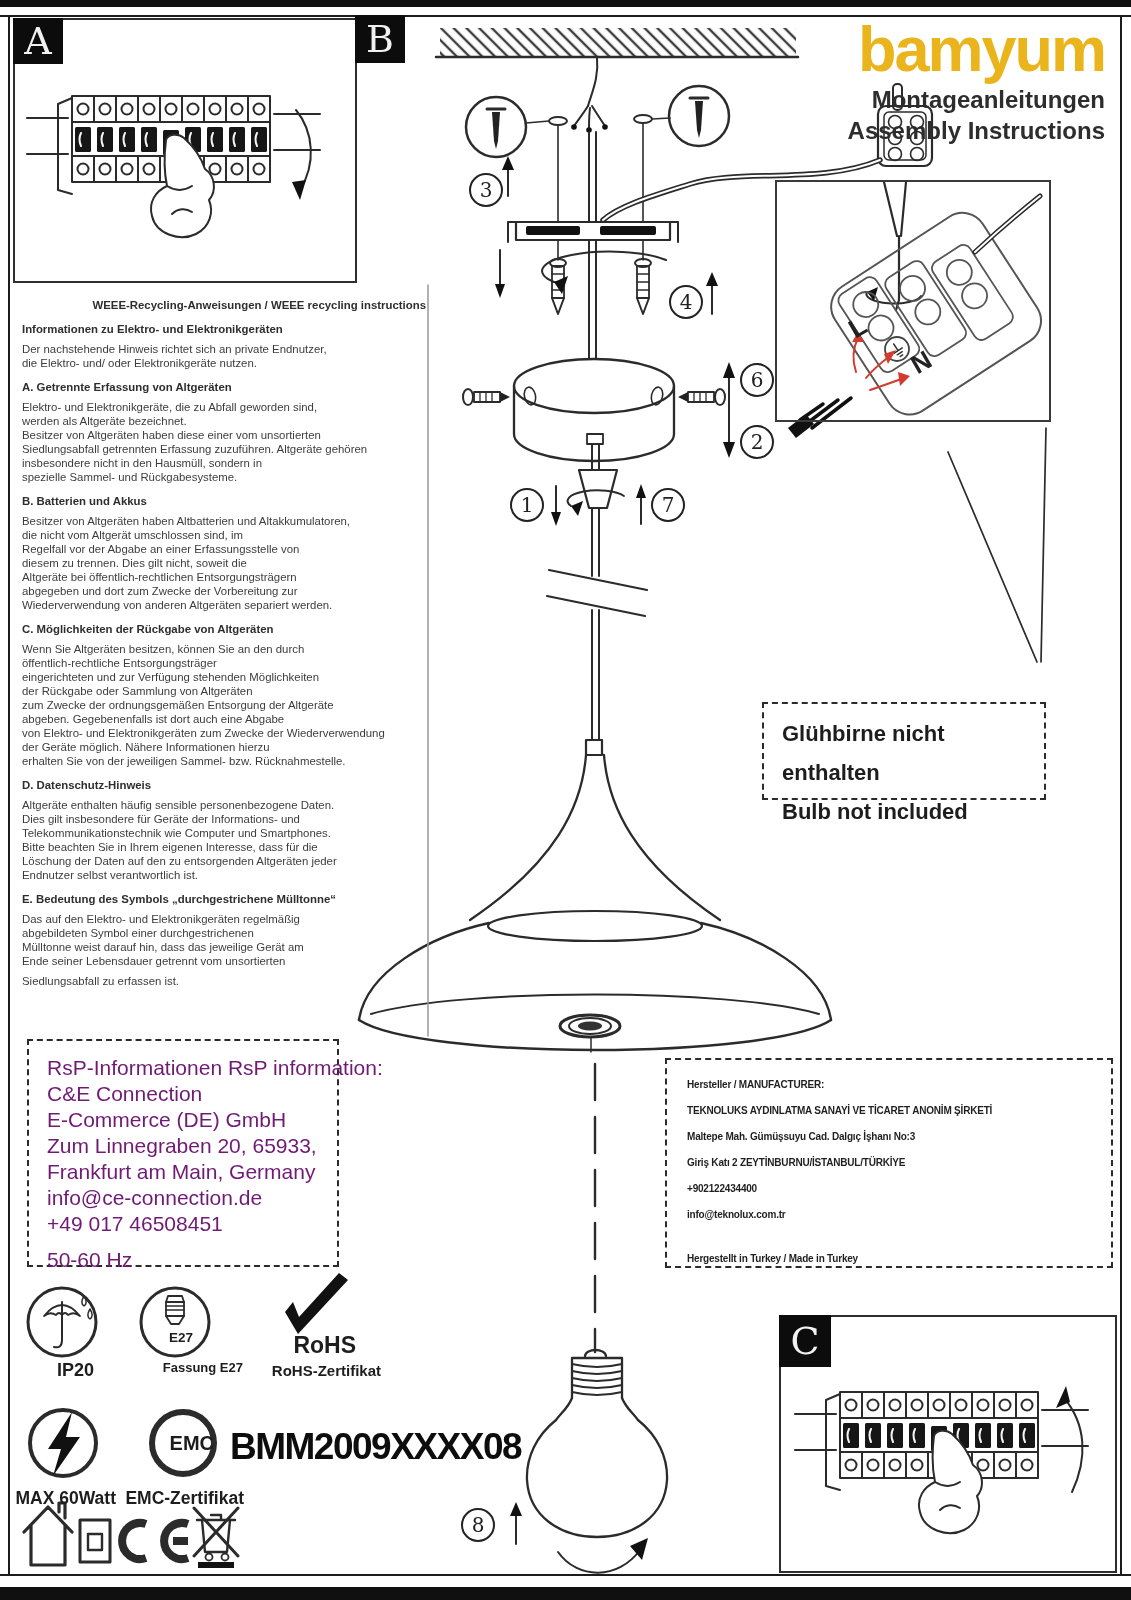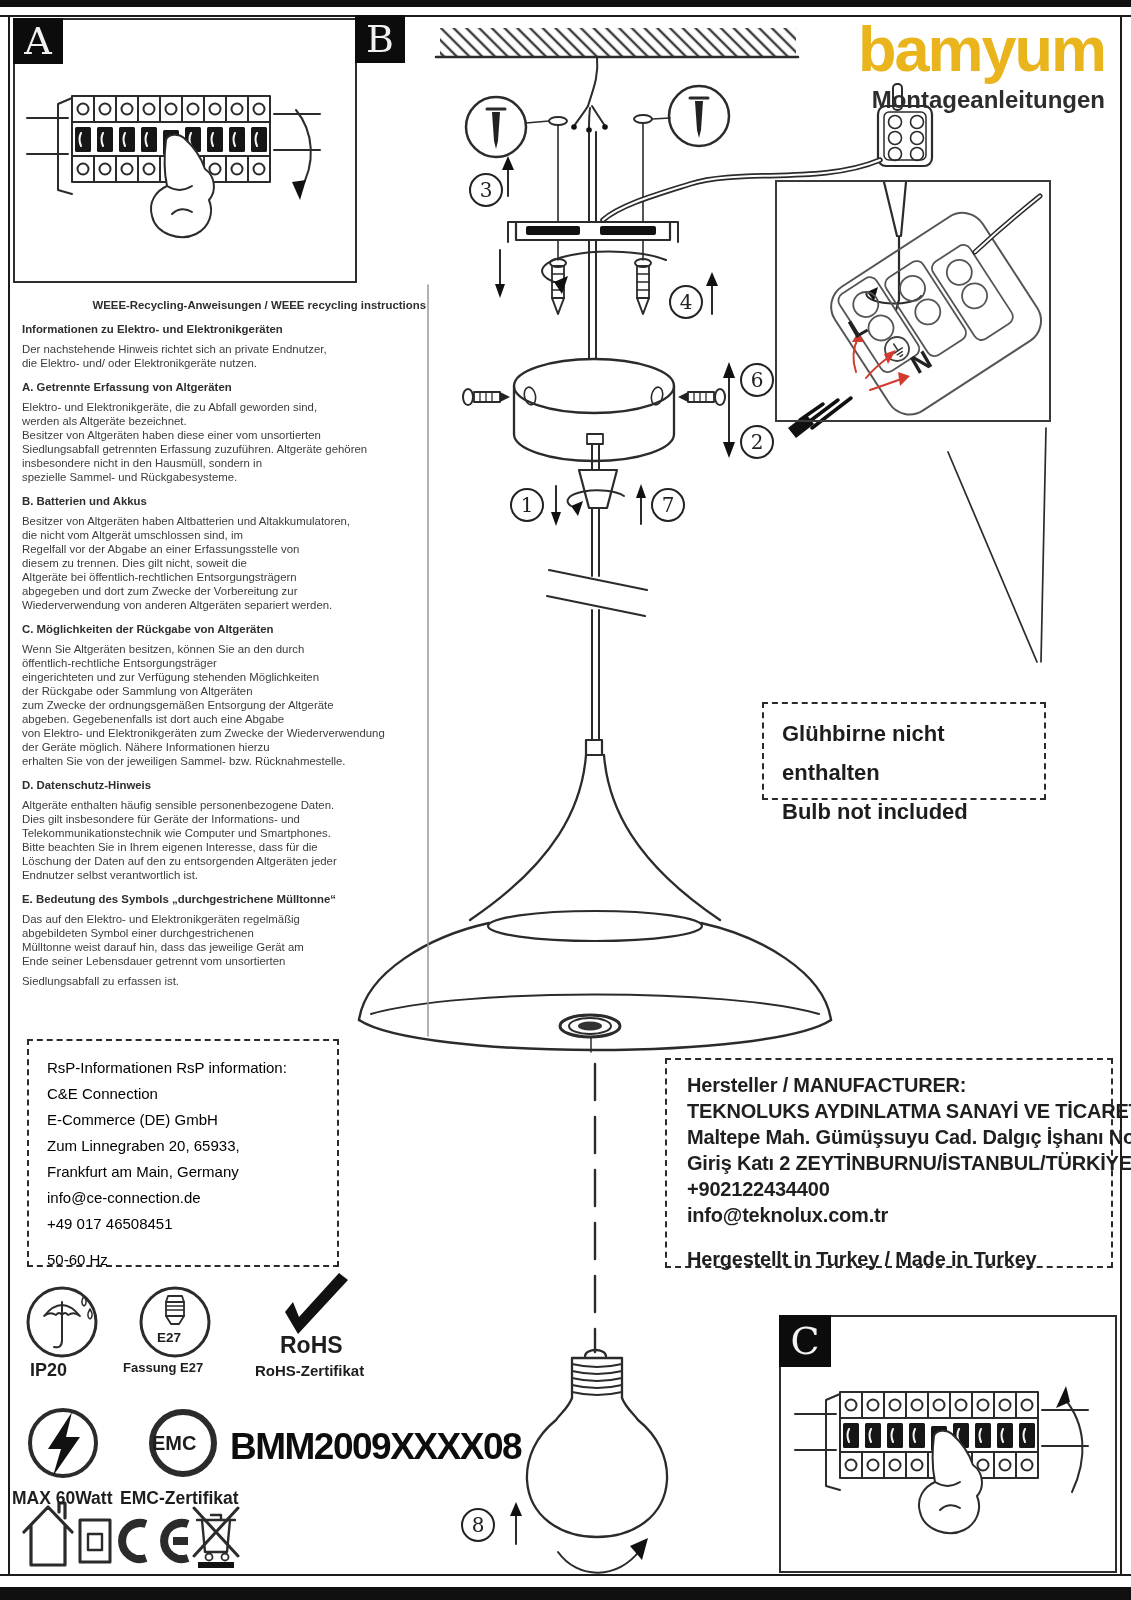--- a/index.html
+++ b/index.html
@@ -12,32 +12,32 @@
   .dashedbox{border:2.5px dashed #2b2b2b;box-sizing:border-box;background:#fff;}
   .seclabel{background:#0c0c0c;color:#f1f1f1;font-family:"DejaVu Serif",serif;
             display:flex;align-items:center;justify-content:center;font-size:38px;font-weight:400;}
   .badge{width:34px;height:34px;border:2px solid #222;border-radius:50%;background:#fff;
          display:flex;align-items:center;justify-content:center;
          font-family:"DejaVu Serif",serif;font-size:20px;color:#222;box-sizing:border-box;}
   .weee{width:404px;}
   .blk-h{font-weight:bold;font-size:11.4px;line-height:14px;margin-top:10px;color:#2e2e2e;}
   .blk-p{font-size:11.4px;line-height:14px;margin-top:6px;white-space:pre-line;color:#3c3c3c;}
   .weee .blk-h:first-child{margin-top:8px;text-align:right;}
-  .rsp{padding:14px 0 0 18px;font-size:15px;color:#000000;}
+  .rsp{padding:14px 0 0 18px;font-size:21px;color:#701a75;}
   .rsp-line{line-height:26px;white-space:nowrap;}
   .rsp-line:empty{height:10px;}
-  .mfr{padding:12px 0 0 20px;font-size:20px;font-weight:bold;color:#1f1f1f;letter-spacing:-0.2px;}
+  .mfr{padding:12px 0 0 20px;font-size:10px;font-weight:bold;color:#1f1f1f;letter-spacing:-0.2px;}
   .mfr-line{line-height:26px;white-space:nowrap;}
   .mfr-line:empty{height:18px;}
   .bulbnote{padding:10px 0 0 18px;}
   .bulbnote div{font-size:22px;font-weight:600;line-height:39px;color:#1d1d1d;}
   .brandbox{width:300px;text-align:right;}
   .brand{font-size:63px;line-height:62px;font-weight:bold;letter-spacing:-2px;color:#e9b41c;}
   .sub{font-size:24px;font-weight:bold;color:#2d2d2d;line-height:31px;}
-  .lbl{font-weight:bold;text-align:left;color:#1d1d1d;}
+  .lbl{font-weight:bold;text-align:right;color:#1d1d1d;}
   .model{font-size:37px;font-weight:bold;letter-spacing:-1.5px;color:#0d0d0d;white-space:nowrap;}
   .rot{transform:rotate(-30deg);font-weight:bold;font-size:26px;color:#222;}
 </style>
 </head>
 <body>
 
 <div class="page">
 
   <svg class="abs" style="left:0;top:0" width="1131" height="1600" viewBox="0 0 1131 1600">
     <defs>
@@ -347,20 +347,21 @@
   <div class="abs panel" style="left:13px;top:18px;width:344px;height:265px"></div>
   <div class="abs seclabel" style="left:13px;top:18px;width:50px;height:46px">A</div>
   <div class="abs seclabel" style="left:355px;top:15px;width:50px;height:48px">B</div>
   <div class="abs panel" style="left:779px;top:1315px;width:338px;height:258px"></div>
   <div class="abs seclabel" style="left:779px;top:1315px;width:52px;height:52px">C</div>
   <div class="abs panel" style="left:775px;top:180px;width:276px;height:242px;border-color:#3a3a3a"></div>
 
   <div class="abs brandbox" style="left:805px;top:18px">
     <div class="brand">bamyum</div>
     <div class="sub" style="margin-top:4px">Montageanleitungen</div>
+    <div class="sub">Assembly Instructions</div>
   </div>
 
   <div class="abs weee" style="left:22px;top:290px">
       <div class="blk-h">WEEE-Recycling-Anweisungen / WEEE recycling instructions</div>
       <div class="blk-h">Informationen zu Elektro- und Elektronikgeräten</div>
       <div class="blk-p">Der nachstehende Hinweis richtet sich an private Endnutzer,
  die Elektro- und/ oder Elektronikgeräte nutzen.</div>
       <div class="blk-h">A. Getrennte Erfassung von Altgeräten</div>
       <div class="blk-p">Elektro- und Elektronikgeräte, die zu Abfall geworden sind,
  werden als Altgeräte bezeichnet.

